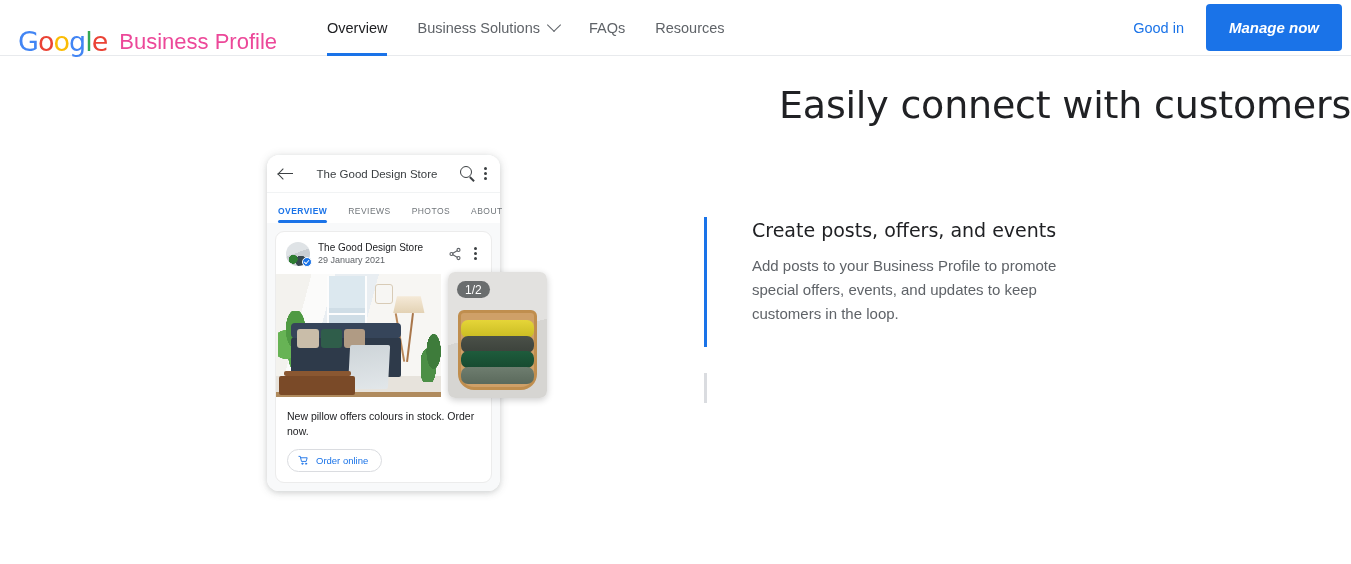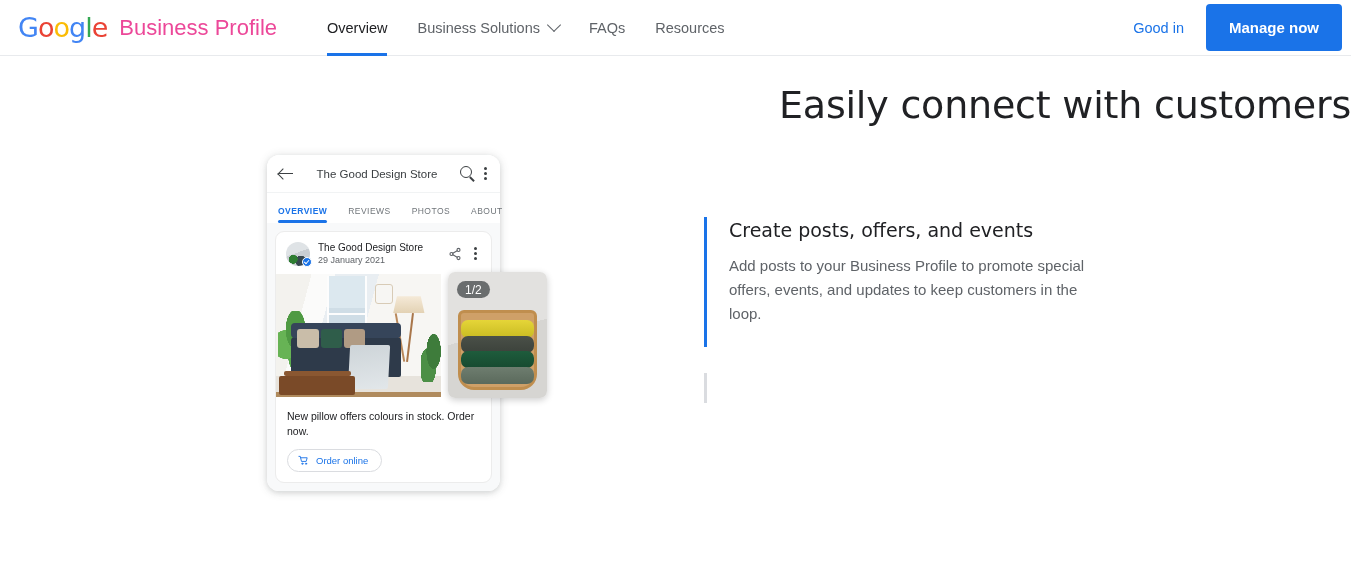--- a/index.html
+++ b/index.html
@@ -9,21 +9,21 @@
     background: #ffffff;
     font-family: "Liberation Sans", sans-serif;
     -webkit-font-smoothing: antialiased;
   }
 
   
   .header {
     position: relative;
     height: 56px;
     display: flex;
-    align-items: center;
+    align-items: flex-end;
     background: #fff;
     border-bottom: 1px solid #e8eaed;
   }
   .logo {
     margin-left: 18px;
     font-size: 27px;
     letter-spacing: -1px;
     font-family: "DejaVu Sans", sans-serif;
     line-height: 1;
     white-space: nowrap;
@@ -90,20 +90,21 @@
     font-size: 15px;
     font-weight: bold;
     border: none;
     border-radius: 4px;
     height: 47px;
     padding: 0 23px;
     margin-right: 9px;
     cursor: pointer;
     font-family: "Liberation Sans", sans-serif;
     white-space: nowrap;
+    font-style: italic;
   }
 
   
   .hero { text-align: right; padding-top: 27px; }
   .hero h1 {
     font-size: 38px;
     font-weight: 400;
     color: #202124;
     letter-spacing: -0.2px;
     font-family: "DejaVu Sans", sans-serif;
@@ -418,21 +419,21 @@
 
   
   .features {
     position: absolute;
     left: 704px;
     top: 62px;
     width: 400px;
   }
   .feature {
     position: relative;
-    padding-left: 25px;
+    padding-left: 48px;
     cursor: pointer;
   }
   .feature::before {
     content: "";
     position: absolute;
     left: 0; top: 0; bottom: 0;
     width: 3px;
     background: #dadce0;
   }
   .feature.active::before { background: #1a73e8; }

